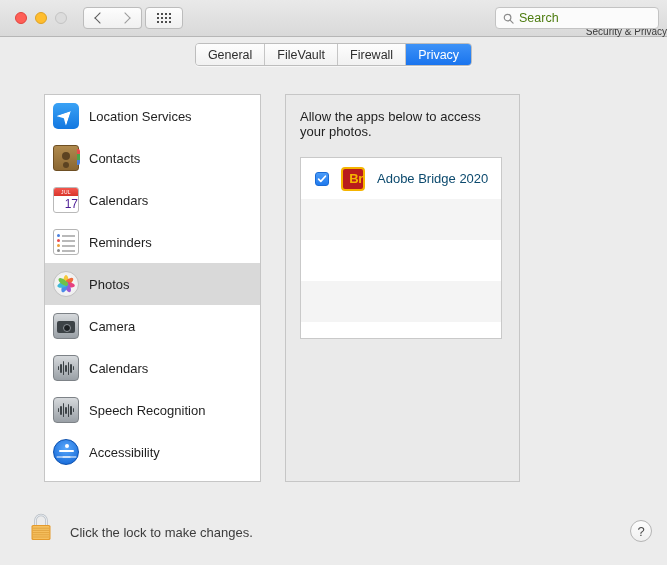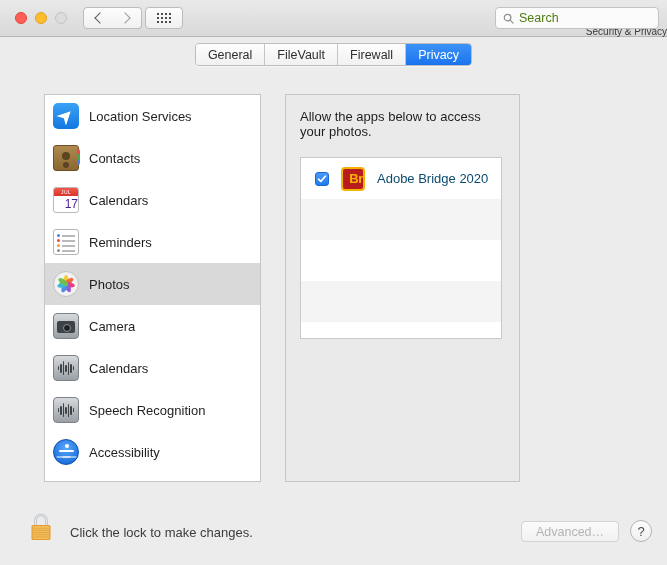--- a/index.html
+++ b/index.html
@@ -680,17 +680,16 @@
           <line x1="6.6" y1="18.2" x2="23.4" y2="18.2"></line>
           <line x1="6.6" y1="20.4" x2="23.4" y2="20.4"></line>
           <line x1="6.6" y1="22.6" x2="23.4" y2="22.6"></line>
           <line x1="6.6" y1="24.8" x2="23.4" y2="24.8"></line>
           <line x1="6.6" y1="27.0" x2="23.4" y2="27.0"></line>
         </g>
       </svg>
     </div>
     <div id="lock-text">Click the lock to make changes.</div>
 
-    <div id="advanced-btn">Advanced…</div>
     <div id="help-btn">?</div>
   </div>
 
 </div>
 
 </body></html>

